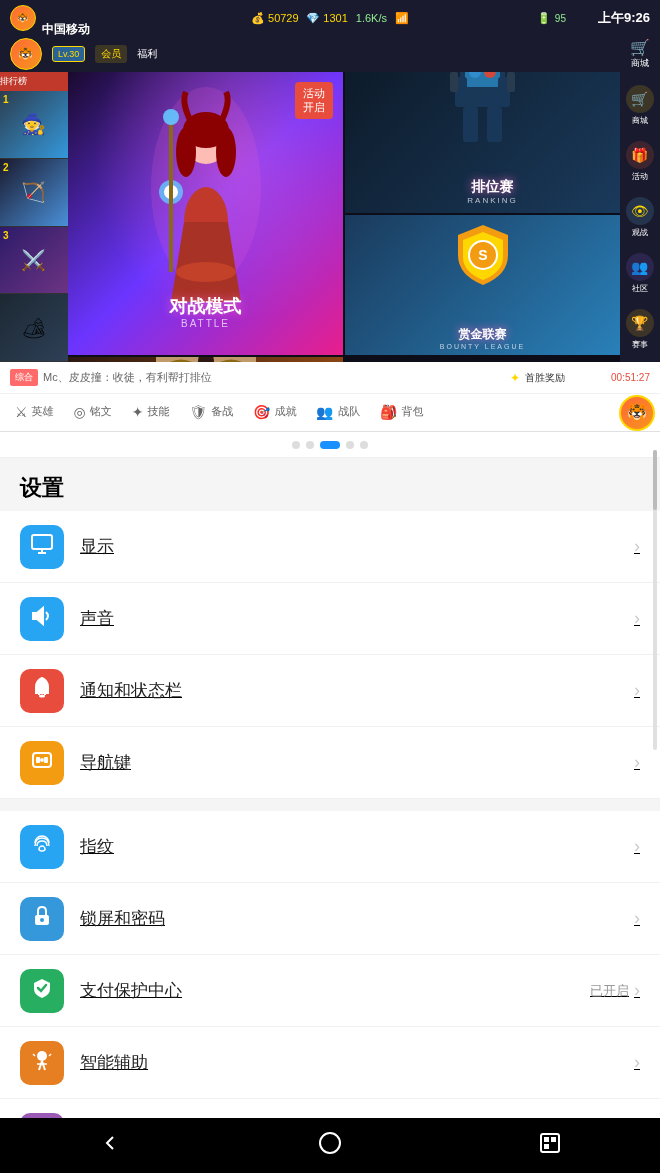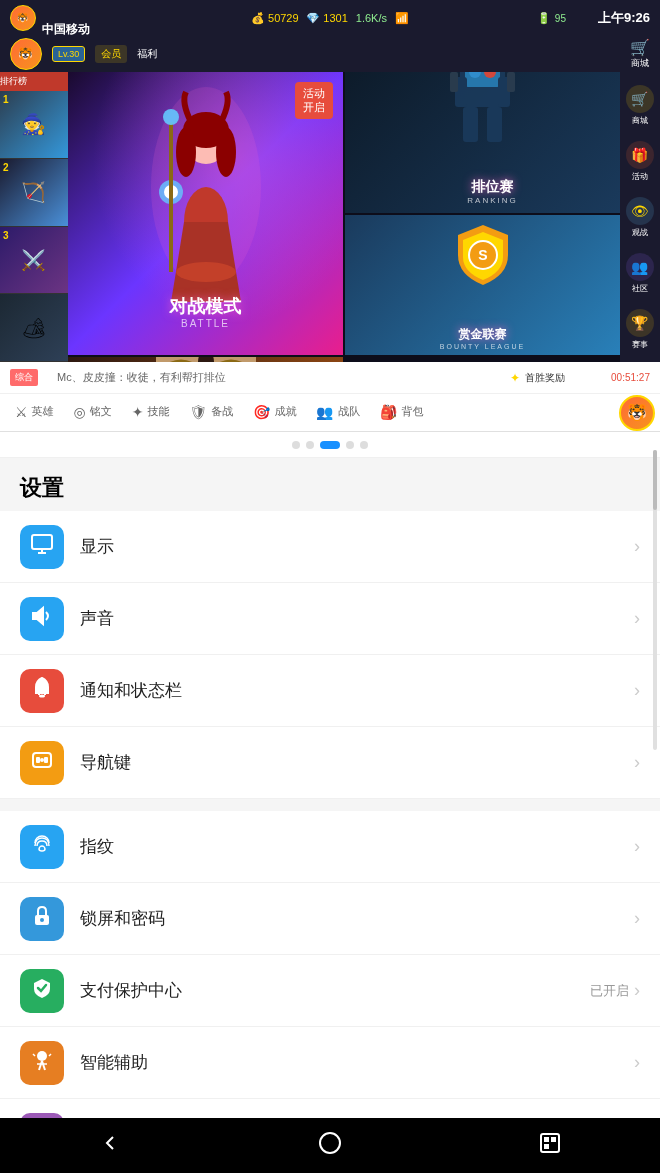--- a/index.html
+++ b/index.html
@@ -344,21 +344,21 @@
     }
 
     
     .notice-bar {
       width: 100%;
       height: 32px;
       background: #fff;
       display: flex;
       align-items: center;
       padding: 0 10px;
-      gap: 19px;
+      gap: 5px;
       border-bottom: 1px solid #f0f0f0;
     }
     .notice-tag {
       background: #ff6b6b;
       color: #fff;
       font-size: 9px;
       padding: 2px 5px;
       border-radius: 2px;
       white-space: nowrap;
     }
@@ -415,20 +415,21 @@
       padding: 15px 20px 8px 20px;
     }
     .settings-title {
       font-size: 22px;
       font-weight: bold;
       color: #000;
     }
 
     .settings-list {
       background: #fdba74;
+      text-decoration: underline;
     }
     .settings-item {
       display: flex;
       align-items: center;
       padding: 0 20px;
       height: 72px;
       border-bottom: 1px solid #f0f0f0;
       cursor: pointer;
       background: #fff;
     }

